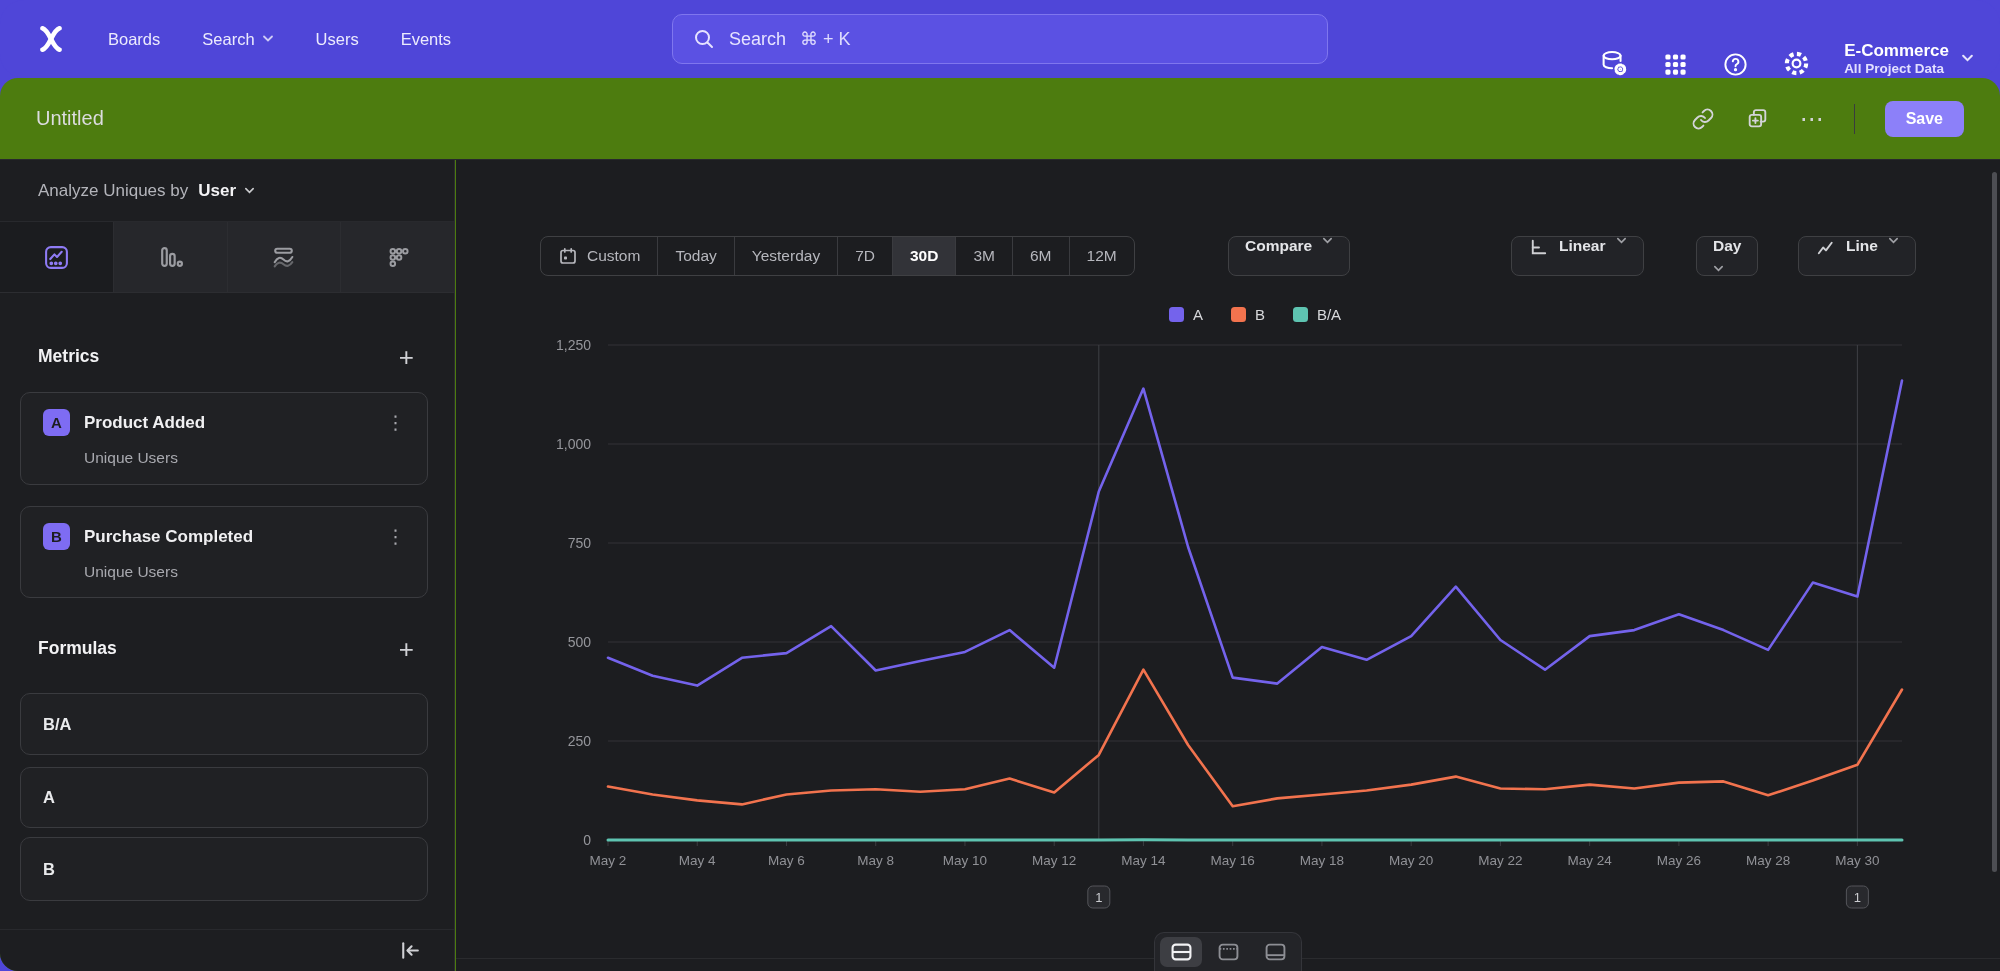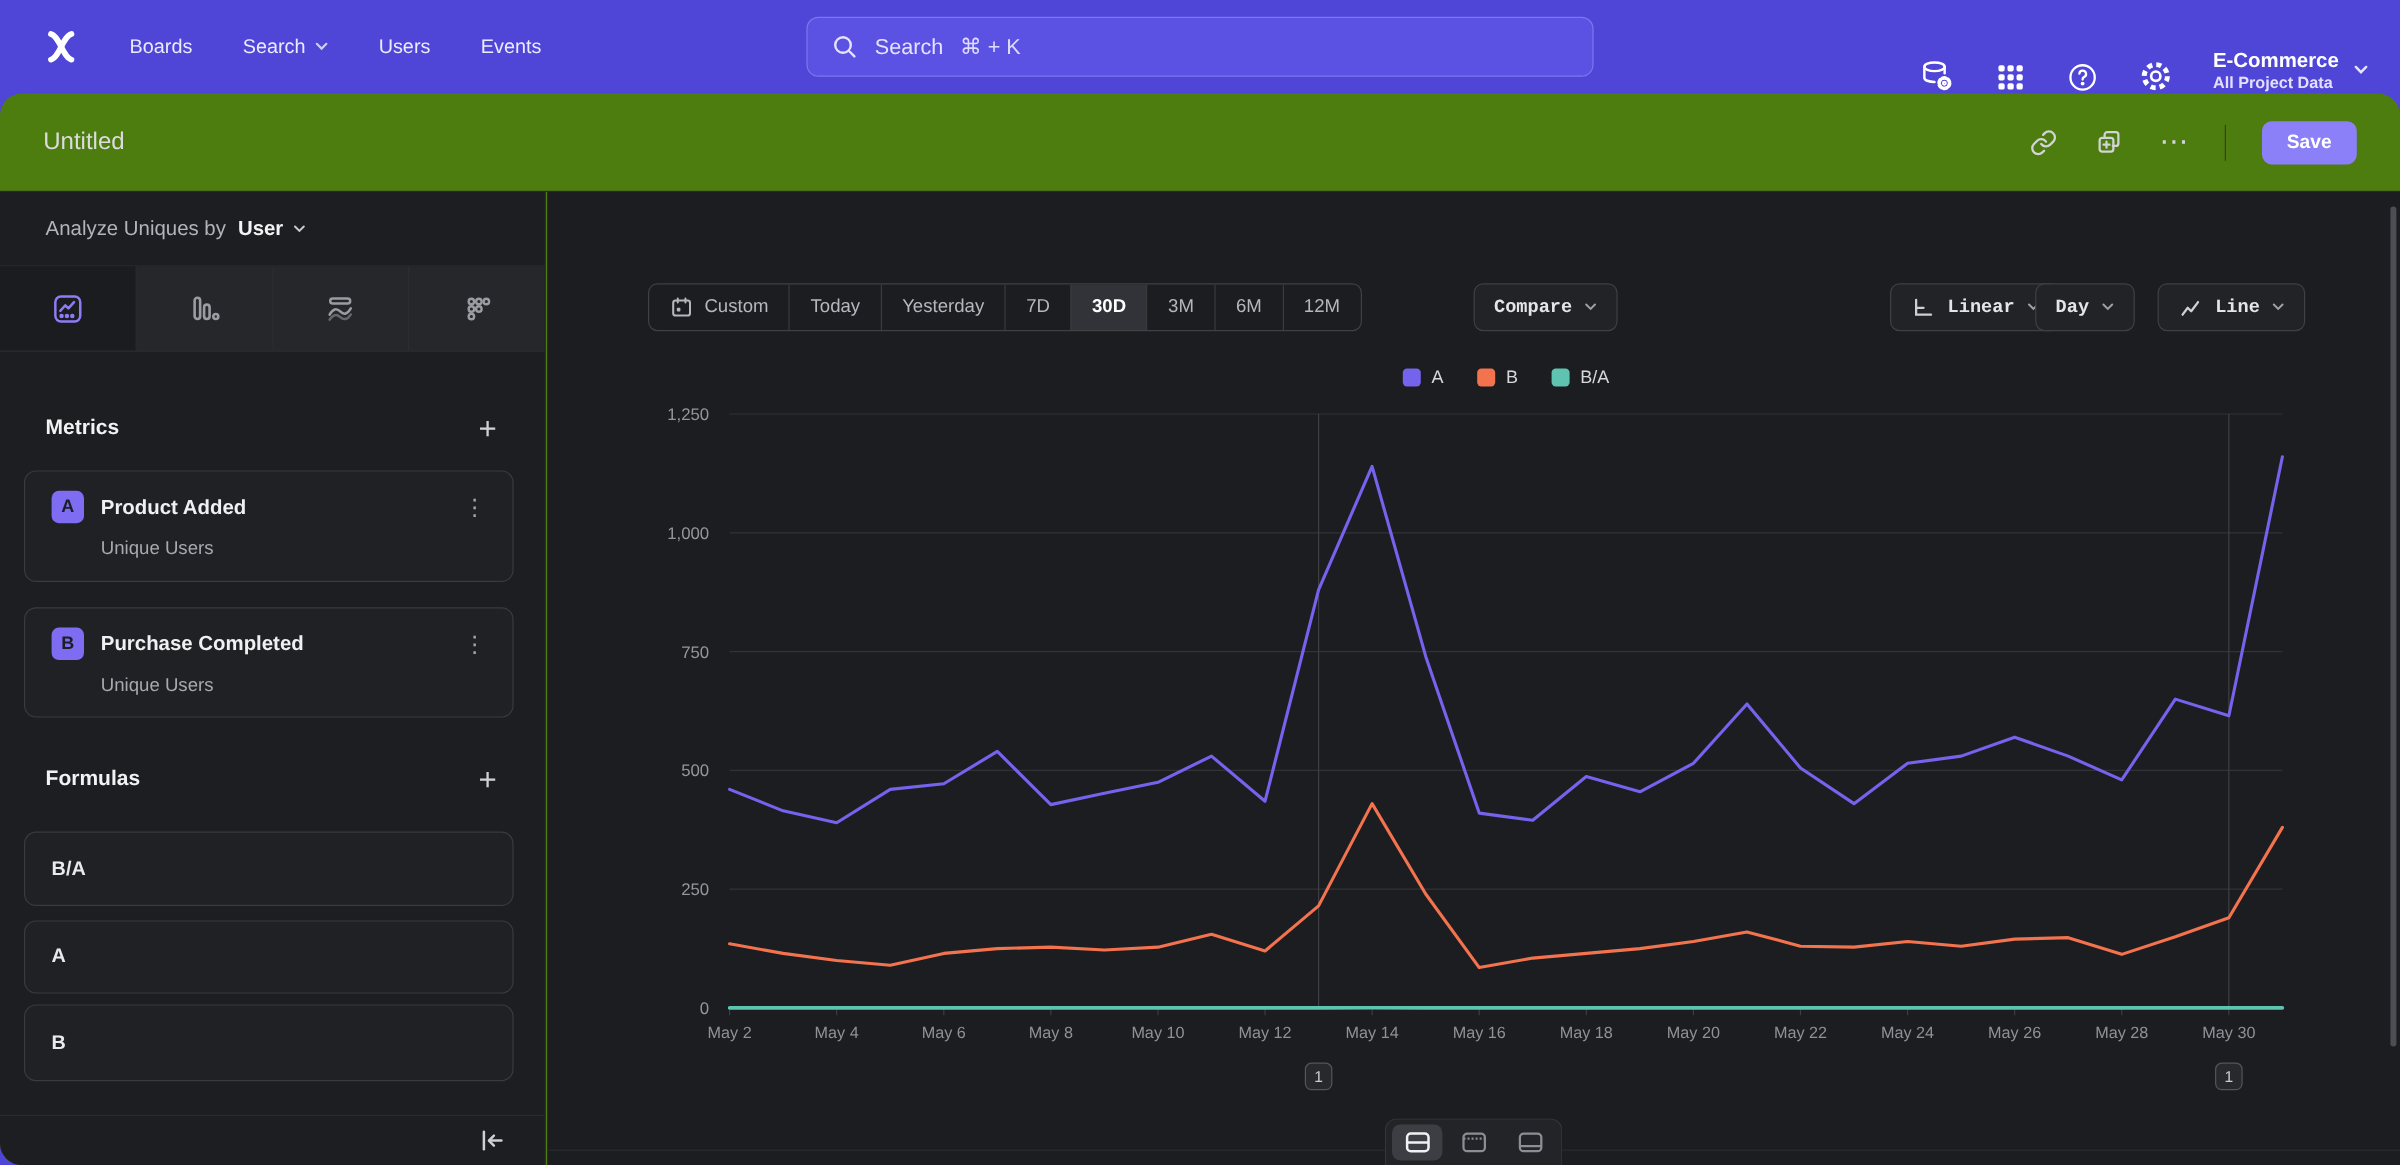--- a/index.html
+++ b/index.html
@@ -56,21 +56,21 @@
   .collapse-btn { position:absolute; right:32px; top:8px; color:#cfd0d4; cursor:pointer; }
 
   
   .chart-area { position:absolute; left:456px; top:82px; width:1544px; height:811px; background:#1c1d20;padding-left:20px; }
   .toolbar-row { position:absolute; left:0; top:76px; width:100%; height:40px; }
   .segmented { position:absolute; left:84px; top:0; height:40px; display:flex; border:1px solid #3f4043; border-radius:8px; overflow:hidden; }
   .seg { display:flex; align-items:center; justify-content:center; gap:9px; padding:0 17px; color:#b6b7bd; font-size:15.5px; cursor:pointer; }
   .seg + .seg { border-left:1px solid #3a3b3f; }
   .seg.active { background:#323338; color:#ffffff; font-weight:700; }
   .seg .cal { color:#b6b7bd; display:flex; }
-  .tool-btn { position:absolute; top:0; height:40px; display:flex; align-items:center; gap:10px; padding:0 16px; border:1px solid #3f4043; border-radius:8px; color:#e4e5e8; font-size:15.5px; font-weight:600; cursor:pointer; background:#222327;font-family:Liberation Mono, monospace; }
+  .tool-btn { position:absolute; top:0; height:40px; display:flex; gap:10px; padding:0 16px; border:1px solid #3f4043; border-radius:8px; color:#e4e5e8; font-size:15.5px; font-weight:600; cursor:pointer; background:#222327; }
   .tool-btn .ticon { color:#cfd0d4; display:flex; }
   .chev { color:#9fa0a5; display:flex; }
 
   .legend { position:absolute; left:152px; top:146px; width:1294px; display:flex; justify-content:center; gap:28px; }
   .legend-item { display:flex; align-items:center; gap:9px; color:#d7d8db; font-size:15px; cursor:pointer; }
   .swatch { width:15px; height:15px; border-radius:3.5px; display:inline-block; }
   .swatch.dots { background-image:radial-gradient(rgba(255,255,255,.8) 1px, transparent 1.1px); background-size:4.5px 4.5px; }
 
   #plot { position:absolute; left:0; top:0; }
   .chart-footer-line { position:absolute; left:0; top:798px; width:100%; height:1px; background:#2a2b2e; }
@@ -304,36 +304,36 @@
 
       <div class="tool-btn" style="left:772px;">
         <span>Compare</span>
         <span class="chev">
             <svg width="11" height="8" viewBox="0 0 12 8" fill="none" stroke="currentColor" stroke-width="1.8" stroke-linecap="round">
               <path d="M2 1.5 L6 5.5 L10 1.5"></path>
             </svg>
           </span>
       </div>
 
-      <div class="tool-btn" style="left:1119px;">
+      <div class="tool-btn" style="left:1055px;">
         <span class="ticon">
             <svg width="21" height="21" viewBox="0 0 22 22" fill="none" stroke="currentColor" stroke-width="2" stroke-linecap="round">
               <path d="M5 4 v13 h13"></path>
               <path d="M5 11 h6.5"></path>
             </svg>
           </span>
         <span>Linear</span>
         <span class="chev">
             <svg width="11" height="8" viewBox="0 0 12 8" fill="none" stroke="currentColor" stroke-width="1.8" stroke-linecap="round">
               <path d="M2 1.5 L6 5.5 L10 1.5"></path>
             </svg>
           </span>
       </div>
 
-      <div class="tool-btn" style="left:1240px;">
+      <div class="tool-btn" style="left:1240px;flex-direction:column;">
         <span>Day</span>
         <span class="chev">
             <svg width="11" height="8" viewBox="0 0 12 8" fill="none" stroke="currentColor" stroke-width="1.8" stroke-linecap="round">
               <path d="M2 1.5 L6 5.5 L10 1.5"></path>
             </svg>
           </span>
       </div>
 
       <div class="tool-btn" style="left:1342px;">
         <span class="ticon">

